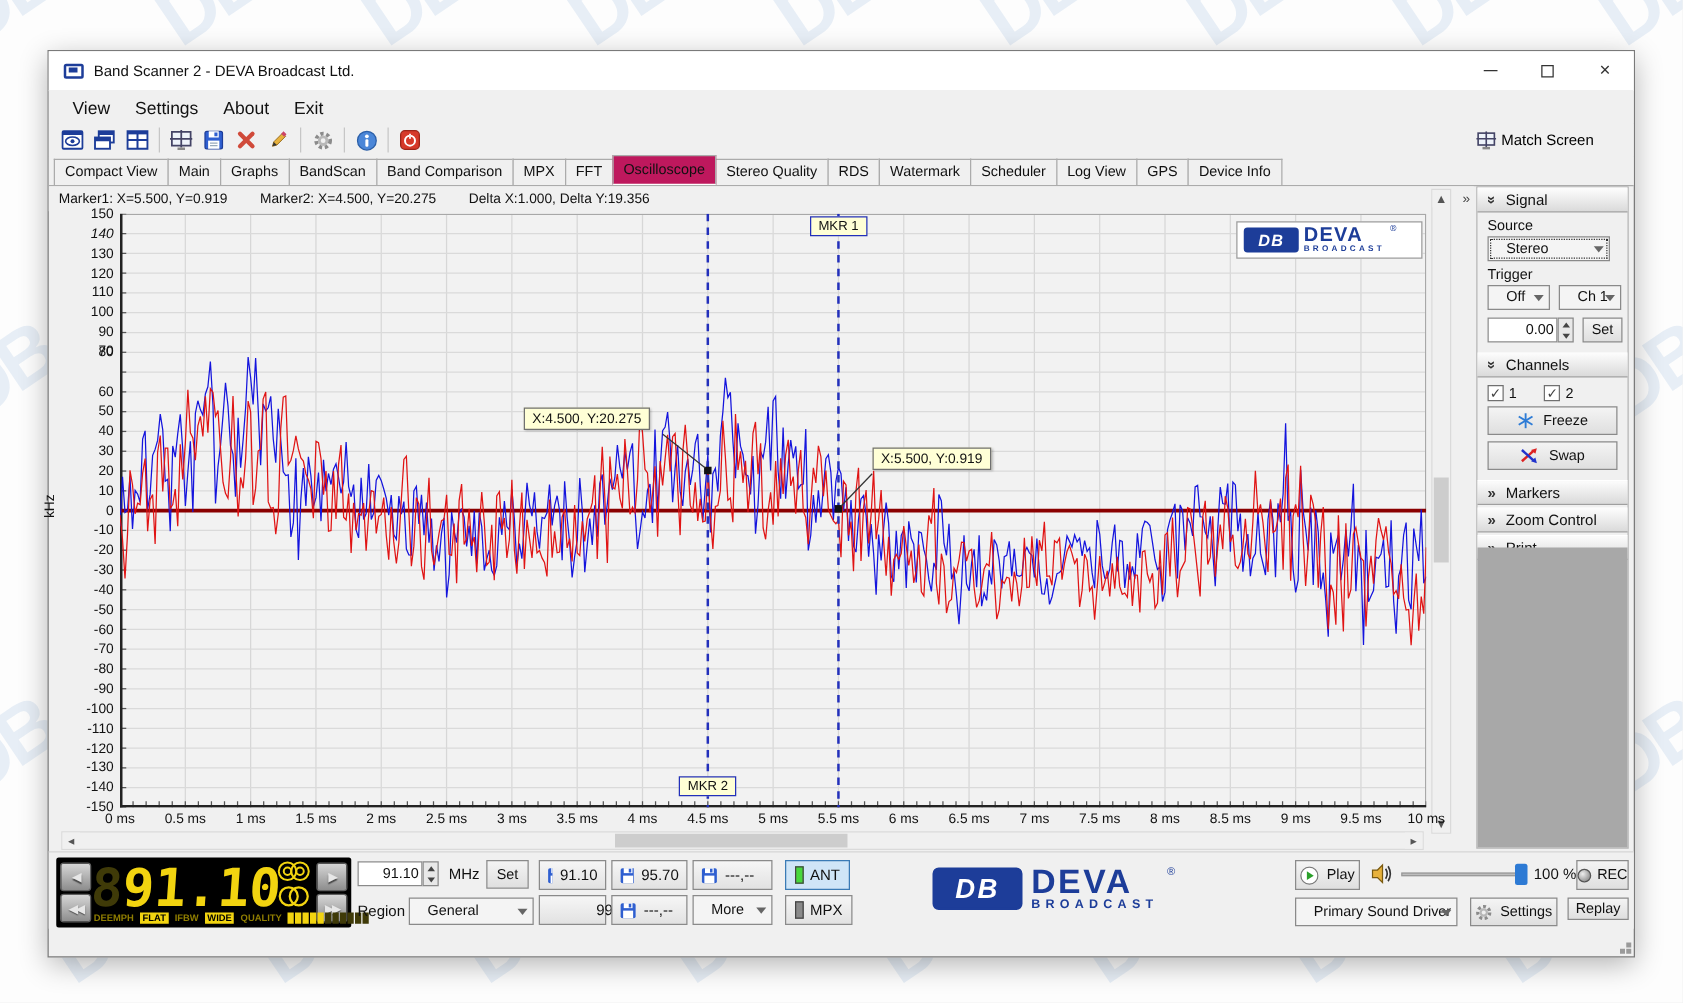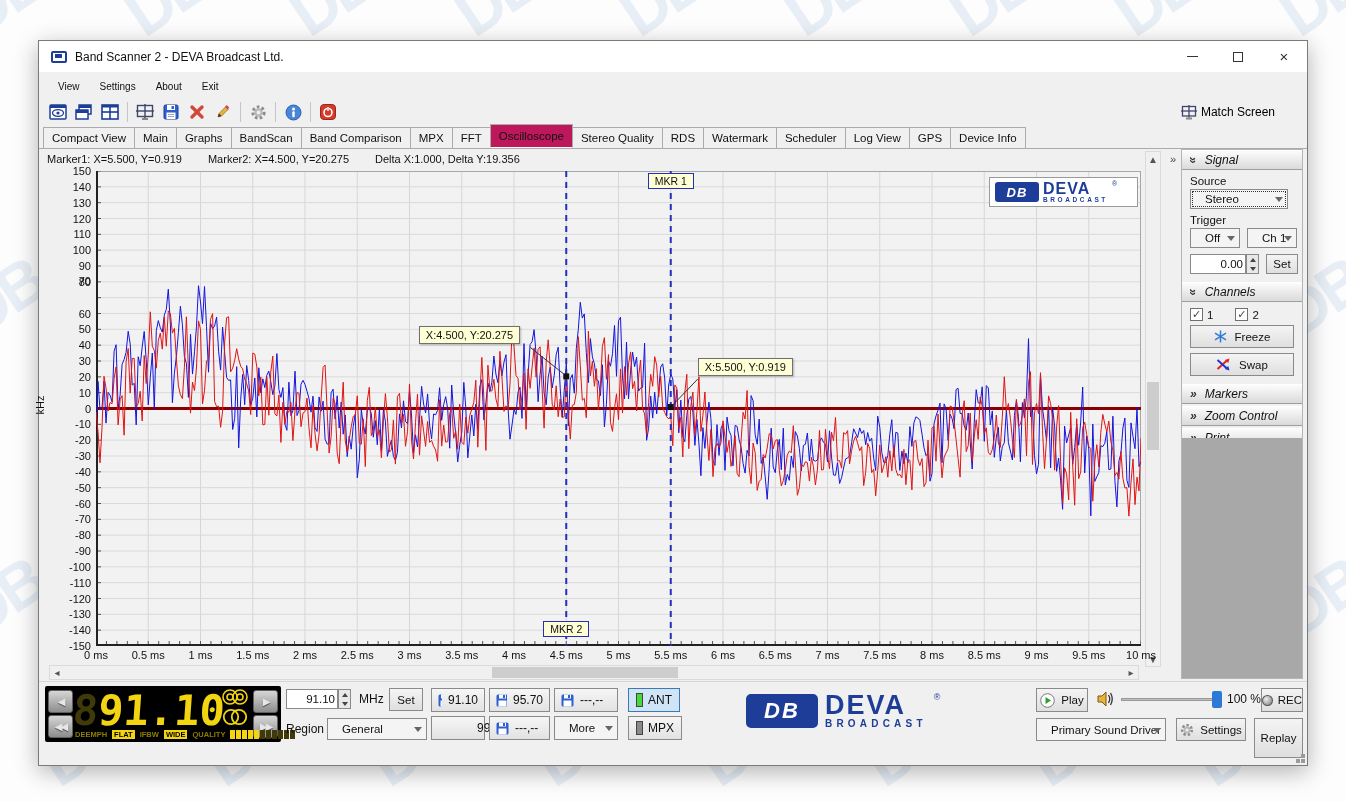--- a/index.html
+++ b/index.html
@@ -17,21 +17,21 @@
   .app-icon { width:16px; height:12px; border:2px solid #1d3d99; border-radius:2px; margin:0 8px 0 12px; position:relative; background:#fff;}
   .app-icon::after { content:""; position:absolute; left:2px; top:1px; width:7px; height:4px; background:#1d3d99; }
   .title-text { font-size:12px; color:#111; }
   .win-controls { margin-left:auto; display:flex; height:100%; }
   .win-btn { width:46px; height:100%; display:flex; align-items:center; justify-content:center; color:#333; font-size:14px; }
   .glyph-min { width:11px; height:1px; background:#333; }
   .glyph-max { width:10px; height:10px; border:1px solid #333; }
   .glyph-close { font-size:15px; line-height:1; }
 
   .menubar { position:absolute; left:0; top:32px; width:100%; height:26px; background:#f0f0f0; display:flex; align-items:center; padding-left:10px; gap:2px; }
-  .menu-item { font-size:10px; color:#111; padding:3px 9px; }
+  .menu-item { font-size:14px; color:#111; padding:3px 9px; }
 
   .toolbar { position:absolute; left:0; top:58px; width:100%; height:26px; background:#f0f0f0; display:flex; align-items:center; padding-left:6px; }
   .tool-btn { width:26px; height:24px; display:flex; align-items:center; justify-content:center; border:1px solid transparent; border-radius:2px; }
   .tool-sep { width:1px; height:20px; background:#c6c6c6; margin:0 4px; }
   .match-screen-btn { margin-left:auto; margin-right:24px; display:flex; align-items:center; gap:4px; font-size:12px; padding:2px 7px; border:1px solid transparent; }
 
   .tabrow { position:absolute; left:0; top:84px; width:100%; height:24px; background:#f0f0f0; border-bottom:1px solid #ababab; display:flex; align-items:flex-end; padding-left:4px; }
   .tab { font-size:11.5px; color:#111; height:21px; line-height:20px; padding:0 8px; background:#f0f0f0; border:1px solid #ababab; border-bottom:none; margin-right:-1px; position:relative; }
   .tab.active { background:#be185d; height:24px; line-height:23px; z-index:3; border-bottom:1px solid #fff; }
 
@@ -54,21 +54,21 @@
   .logo-reg { color:#1d3d99; font-size:7px; align-self:flex-start; }
 
   
   .sb { position:absolute; background:#f0f0f0; border:1px solid #dadada; }
   .sb-thumb { position:absolute; background:#cdcdcd; }
   .sb-arrow { position:absolute; display:flex; align-items:center; justify-content:center; color:#555; font-size:10px; background:#f0f0f0; }
   .panel-collapse-btn { position:absolute; left:1126px; top:110px; width:16px; height:16px; font-size:11px; color:#444; display:flex; align-items:center; justify-content:center; }
 
   
   #side-panel { position:absolute; left:1142px; top:108px; width:122px; height:530px; background:#f0f0f0; border:1px solid #b5b5b5; }
-  .ph { position:relative; height:20px; background:linear-gradient(#fcfcfc,#dadada); border-top:1px solid #fff; border-bottom:1px solid #9f9f9f; display:flex; align-items:center; font-size:12px; color:#111; padding-left:8px; gap:8px;font-style:italic; }
+  .ph { position:relative; height:20px; background:linear-gradient(#fcfcfc,#dadada); border-top:1px solid #fff; border-bottom:1px solid #9f9f9f; display:flex; align-items:center; font-size:12px; color:#111; padding-left:8px; gap:8px; }
   .chev { color:#333; font-size:12px; font-weight:bold; display:inline-block; }
   .chev.down { transform:rotate(90deg); }
   .p-label { font-size:11.5px; color:#111; margin:5px 0 2px 8px; }
   .dd { background:#f4f4f4; border:1px solid #8a8a8a; height:20px; display:flex; align-items:center; font-size:11.5px; padding-left:14px; position:relative; color:#111;}
   .dd .dd-arrow { position:absolute; right:4px; top:7px; width:0; height:0; border-left:4px solid transparent; border-right:4px solid transparent; border-top:5px solid #666; }
   .dd.focus { outline:1px dotted #333; outline-offset:-3px; }
   .spin { background:#fff; border:1px solid #8a8a8a; height:20px; display:flex; align-items:center; justify-content:flex-end; font-size:11.5px; padding-right:2px; position:relative; color:#111;}
   .spin-btns { position:absolute; right:-14px; top:-1px; width:13px; height:20px; border:1px solid #8a8a8a; display:flex; flex-direction:column; background:#e8e8e8;}
   .spin-btns div { flex:1; display:flex; align-items:center; justify-content:center; }
   .tri-up { width:0; height:0; border-left:3px solid transparent; border-right:3px solid transparent; border-bottom:4px solid #444; }
@@ -767,27 +767,27 @@
       <span class="dd-arrow" style="top:9px;"></span>
     </div>
     <div class="btn" style="position:absolute; left:1137px; top:36px; width:70px; height:23px; gap:6px;">
       <svg width="14" height="14">
           <circle cx="7" cy="7" r="4.8" fill="none" stroke="#8b8b8b" stroke-width="2.6" stroke-dasharray="2.3 2"></circle>
           <circle cx="7" cy="7" r="3.4" fill="#b8b8b8"></circle>
           <circle cx="7" cy="7" r="1.6" fill="#f0f0f0"></circle>
         </svg>
       <span>Settings</span>
     </div>
-    <div class="btn" style="position:absolute; left:1215px; top:36px; width:49px; height:40px;">Replay</div>
+    <div class="btn" style="position:absolute; left:1215px; top:36px; width:49px; height:18px;">Replay</div>
   </div>
 
   <div id="grip"></div>
 <div id="yticks">
       <div class="ytick" style="top: 124px;">150</div>
-      <div class="ytick" style="top: 139.833px;">140</div>
+      <div class="ytick" style="top: 139.833px; font-style: italic;">140</div>
       <div class="ytick" style="top: 155.667px;">130</div>
       <div class="ytick" style="top: 171.5px;">120</div>
       <div class="ytick" style="top: 187.333px;">110</div>
       <div class="ytick" style="top: 203.167px;">100</div>
       <div class="ytick" style="top: 219px;">90</div>
       <div class="ytick" style="top: 234.833px;">80</div>
       <div class="ytick" style="top: 234px;">70</div>
       <div class="ytick" style="top: 266.5px;">60</div>
       <div class="ytick" style="top: 282.333px;">50</div>
       <div class="ytick" style="top: 298.167px;">40</div>

